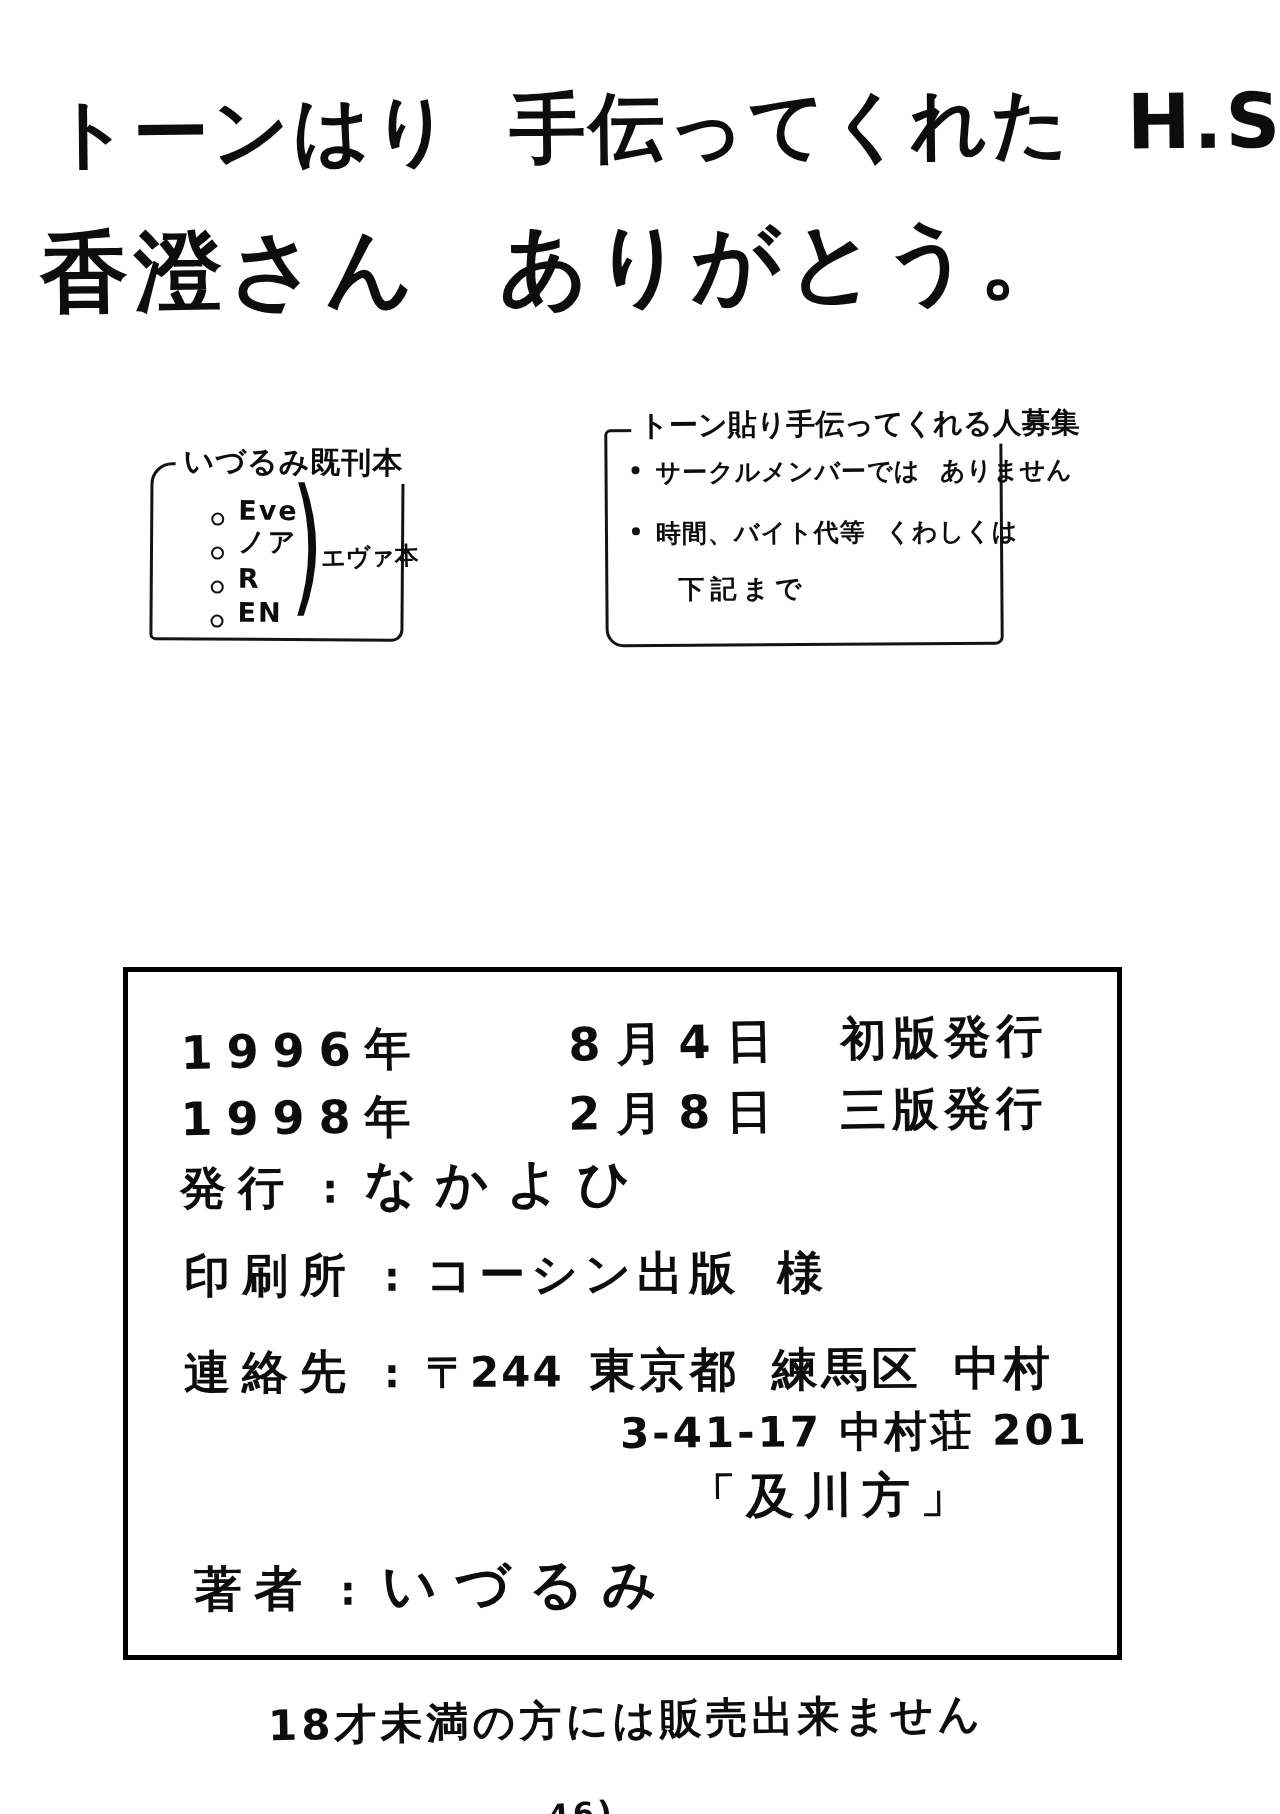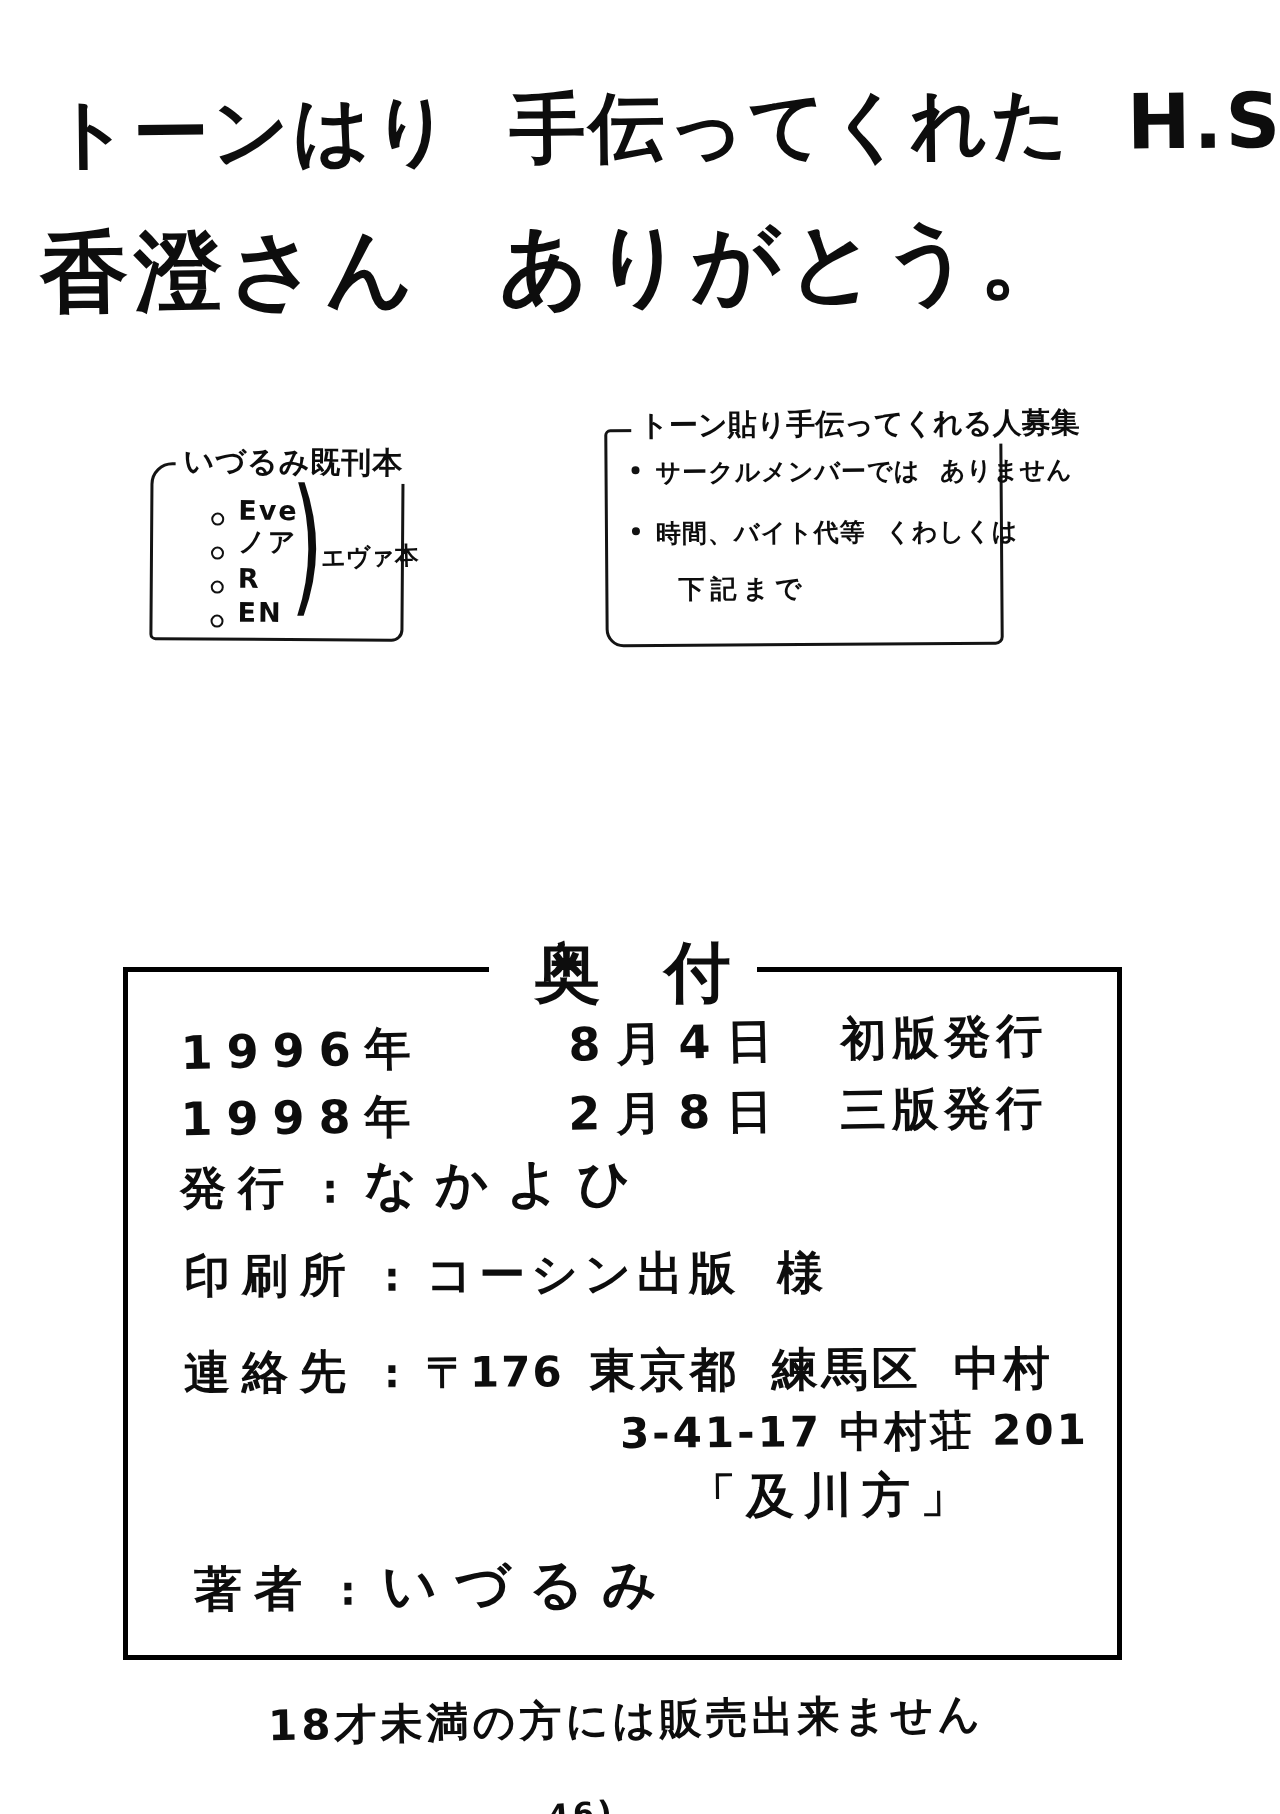--- a/index.html
+++ b/index.html
@@ -164,21 +164,20 @@
         </div>
       <div class="recruit-row">
           <span class="dot-bullet"></span>
           <span>時間、バイト代等 くわしくは</span>
         </div>
     </div>
     <div class="recruit-cont">下記まで</div>
   </div>
 
   <div class="colophon-box">
-    <span class="colophon-title"><span class="colophon-title-inner">奥付</span></span>
 
     <div class="c-row ed1">
       <span class="ed-year">1996年</span>
       <span class="ed-date">8月4日</span>
       <span class="ed-label">初版発行</span>
     </div>
     <div class="c-row ed2">
       <span class="ed-year">1998年</span>
       <span class="ed-date">2月8日</span>
       <span class="ed-label">三版発行</span>
@@ -186,21 +185,21 @@
 
     <div class="c-row row-pub">
       <span class="c-label">発行</span><span class="c-colon">:</span><span class="c-value">なかよひ</span>
     </div>
 
     <div class="c-row row-print">
       <span class="c-label">印刷所</span><span class="c-colon">:</span><span class="c-value">コーシン出版 様</span>
     </div>
 
     <div class="c-row row-contact">
-      <span class="c-label">連絡先</span><span class="c-colon">:</span><span class="postal">〒176</span><span class="addr1">東京都 練馬区 中村</span>
+      <span class="c-label">連絡先</span><span class="c-colon">:</span><span class="postal">〒244</span><span class="addr1">東京都 練馬区 中村</span>
     </div>
     <div class="c-row addr-line2">3-41-17 中村荘 201</div>
     <div class="c-row addr-line3">「及川方」</div>
 
     <div class="c-row row-author">
       <span class="c-label">著者</span><span class="c-colon">:</span><span class="c-value">いづるみ</span>
     </div>
   </div>
 
   <div class="age-notice">18才未満の方には販売出来ません</div>

